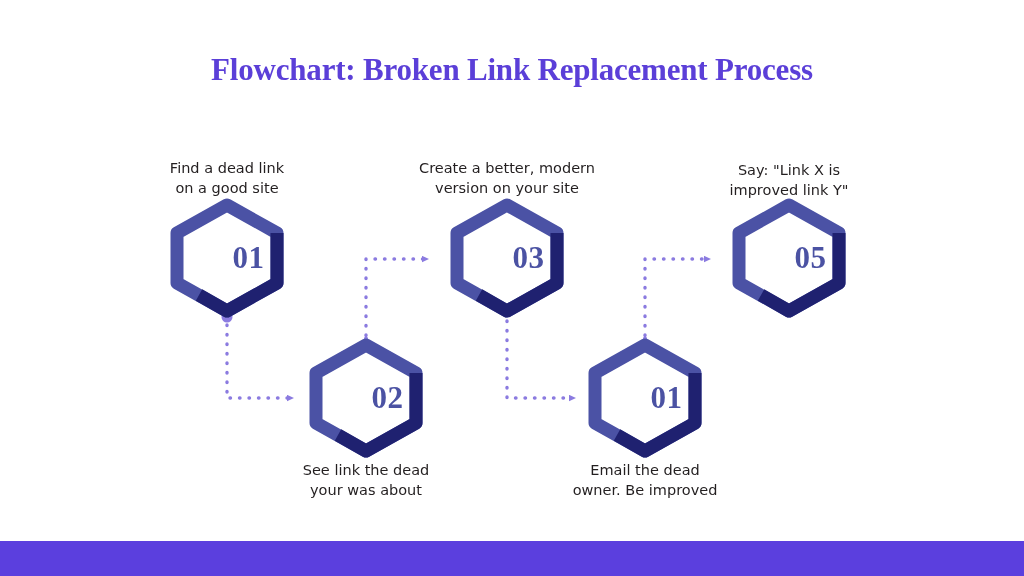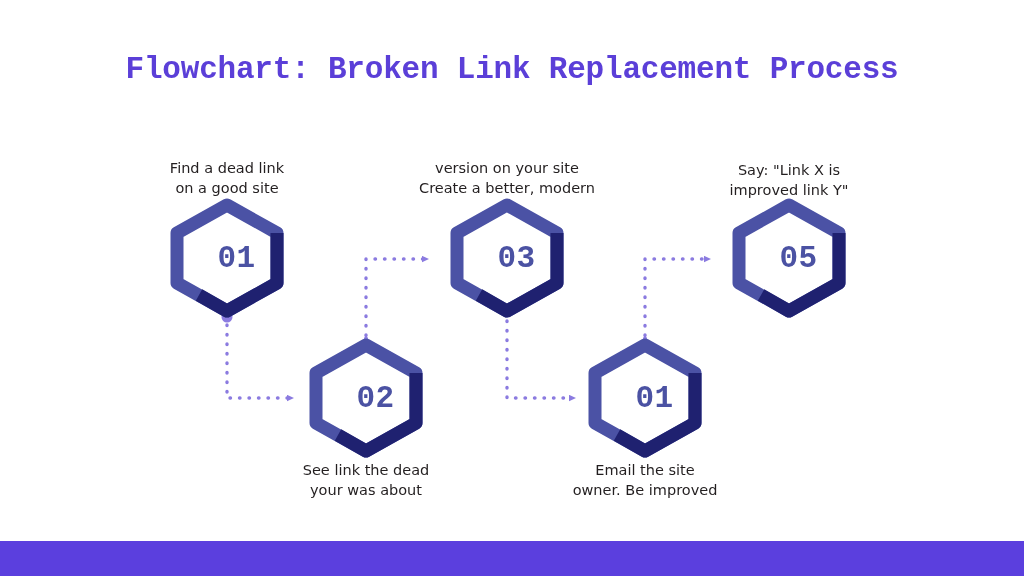--- a/index.html
+++ b/index.html
@@ -23,21 +23,21 @@
     background: #ffffff;
   }
 
   
   #title {
     position: absolute;
     left: 0;
     top: 52px;
     width: 1024px;
     text-align: center;
-    font-family: Liberation Mono, monospace;
+    font-family: Liberation Serif, serif;
     font-size: 31px;
     font-weight: bold;
     letter-spacing: -0.2px;
     color: #5B3FD8;
     white-space: nowrap;
   }
 
   
   #bottom-bar {
     position: absolute;
@@ -77,25 +77,26 @@
   }
   .hex-num {
     position: absolute;
     left: -56px;
     top: -55px;
     width: 131px;
     height: 110px;
     display: flex;
     align-items: center;
     justify-content: center;
-    font-family: Liberation Mono, monospace;
+    font-family: Liberation Serif, serif;
     font-size: 31px;
     font-weight: bold;
     color: #4B52A3;
     letter-spacing: 0.5px;
+    padding-left: 12px;
   }
   .step-label {
     position: absolute;
     width: 260px;
     left: -130px;
     text-align: center;
     font-family: "DejaVu Sans", sans-serif;
     font-size: 14.5px;
     font-weight: normal;
     line-height: 20px;
@@ -173,35 +174,35 @@
 
   <div class="step" id="step-3" style="left:507px; top:258px;">
     <div class="hex-wrap">
       <svg class="hex-svg" viewBox="0 0 112 110">
         <path d="M56,2 L106,30 L106,80 L56,108 L6,80 L6,30 Z" fill="none" stroke="#4B52A5" stroke-width="13" stroke-linejoin="round"></path>
         <path d="M106,30 L106,80 L56,108 L28,92" fill="none" stroke="#1F2170" stroke-width="13" stroke-linejoin="round"></path>
       </svg>
     </div>
     <div class="hex-num">03</div>
     <div class="step-label label-above">
+      <div>Create a better, modern</div>
       <div>version on your site</div>
-      <div>Create a better, modern</div>
     </div>
   </div>
 
   <div class="step" id="step-4" style="left:645px; top:398px;">
     <div class="hex-wrap">
       <svg class="hex-svg" viewBox="0 0 112 110">
         <path d="M56,2 L106,30 L106,80 L56,108 L6,80 L6,30 Z" fill="none" stroke="#4B52A5" stroke-width="13" stroke-linejoin="round"></path>
         <path d="M106,30 L106,80 L56,108 L28,92" fill="none" stroke="#1F2170" stroke-width="13" stroke-linejoin="round"></path>
       </svg>
     </div>
     <div class="hex-num">01</div>
     <div class="step-label label-below">
-      <div>Email the site</div>
+      <div>Email the dead</div>
       <div>owner. Be improved</div>
     </div>
   </div>
 
   <div class="step" id="step-5" style="left:789px; top:258px;">
     <div class="hex-wrap">
       <svg class="hex-svg" viewBox="0 0 112 110">
         <path d="M56,2 L106,30 L106,80 L56,108 L6,80 L6,30 Z" fill="none" stroke="#4B52A5" stroke-width="13" stroke-linejoin="round"></path>
         <path d="M106,30 L106,80 L56,108 L28,92" fill="none" stroke="#1F2170" stroke-width="13" stroke-linejoin="round"></path>
       </svg>

